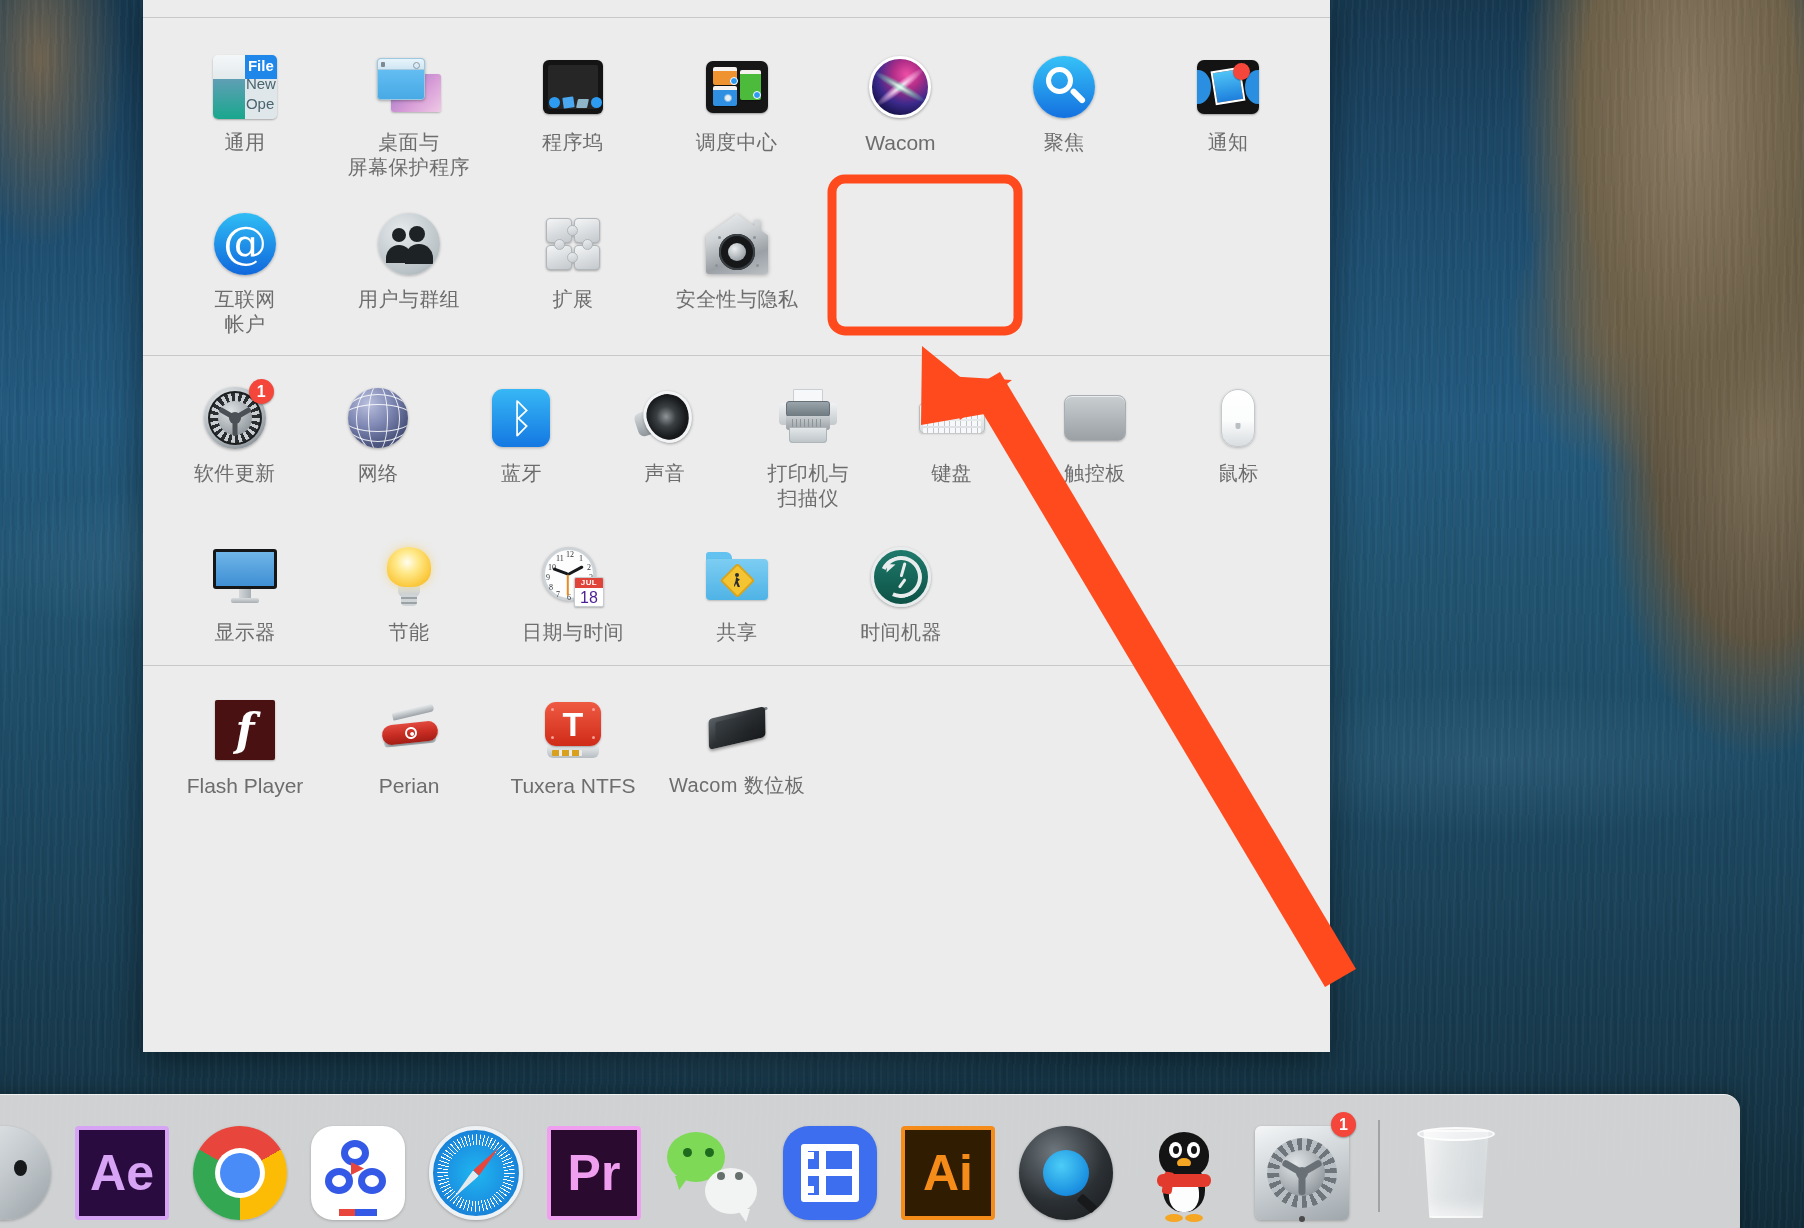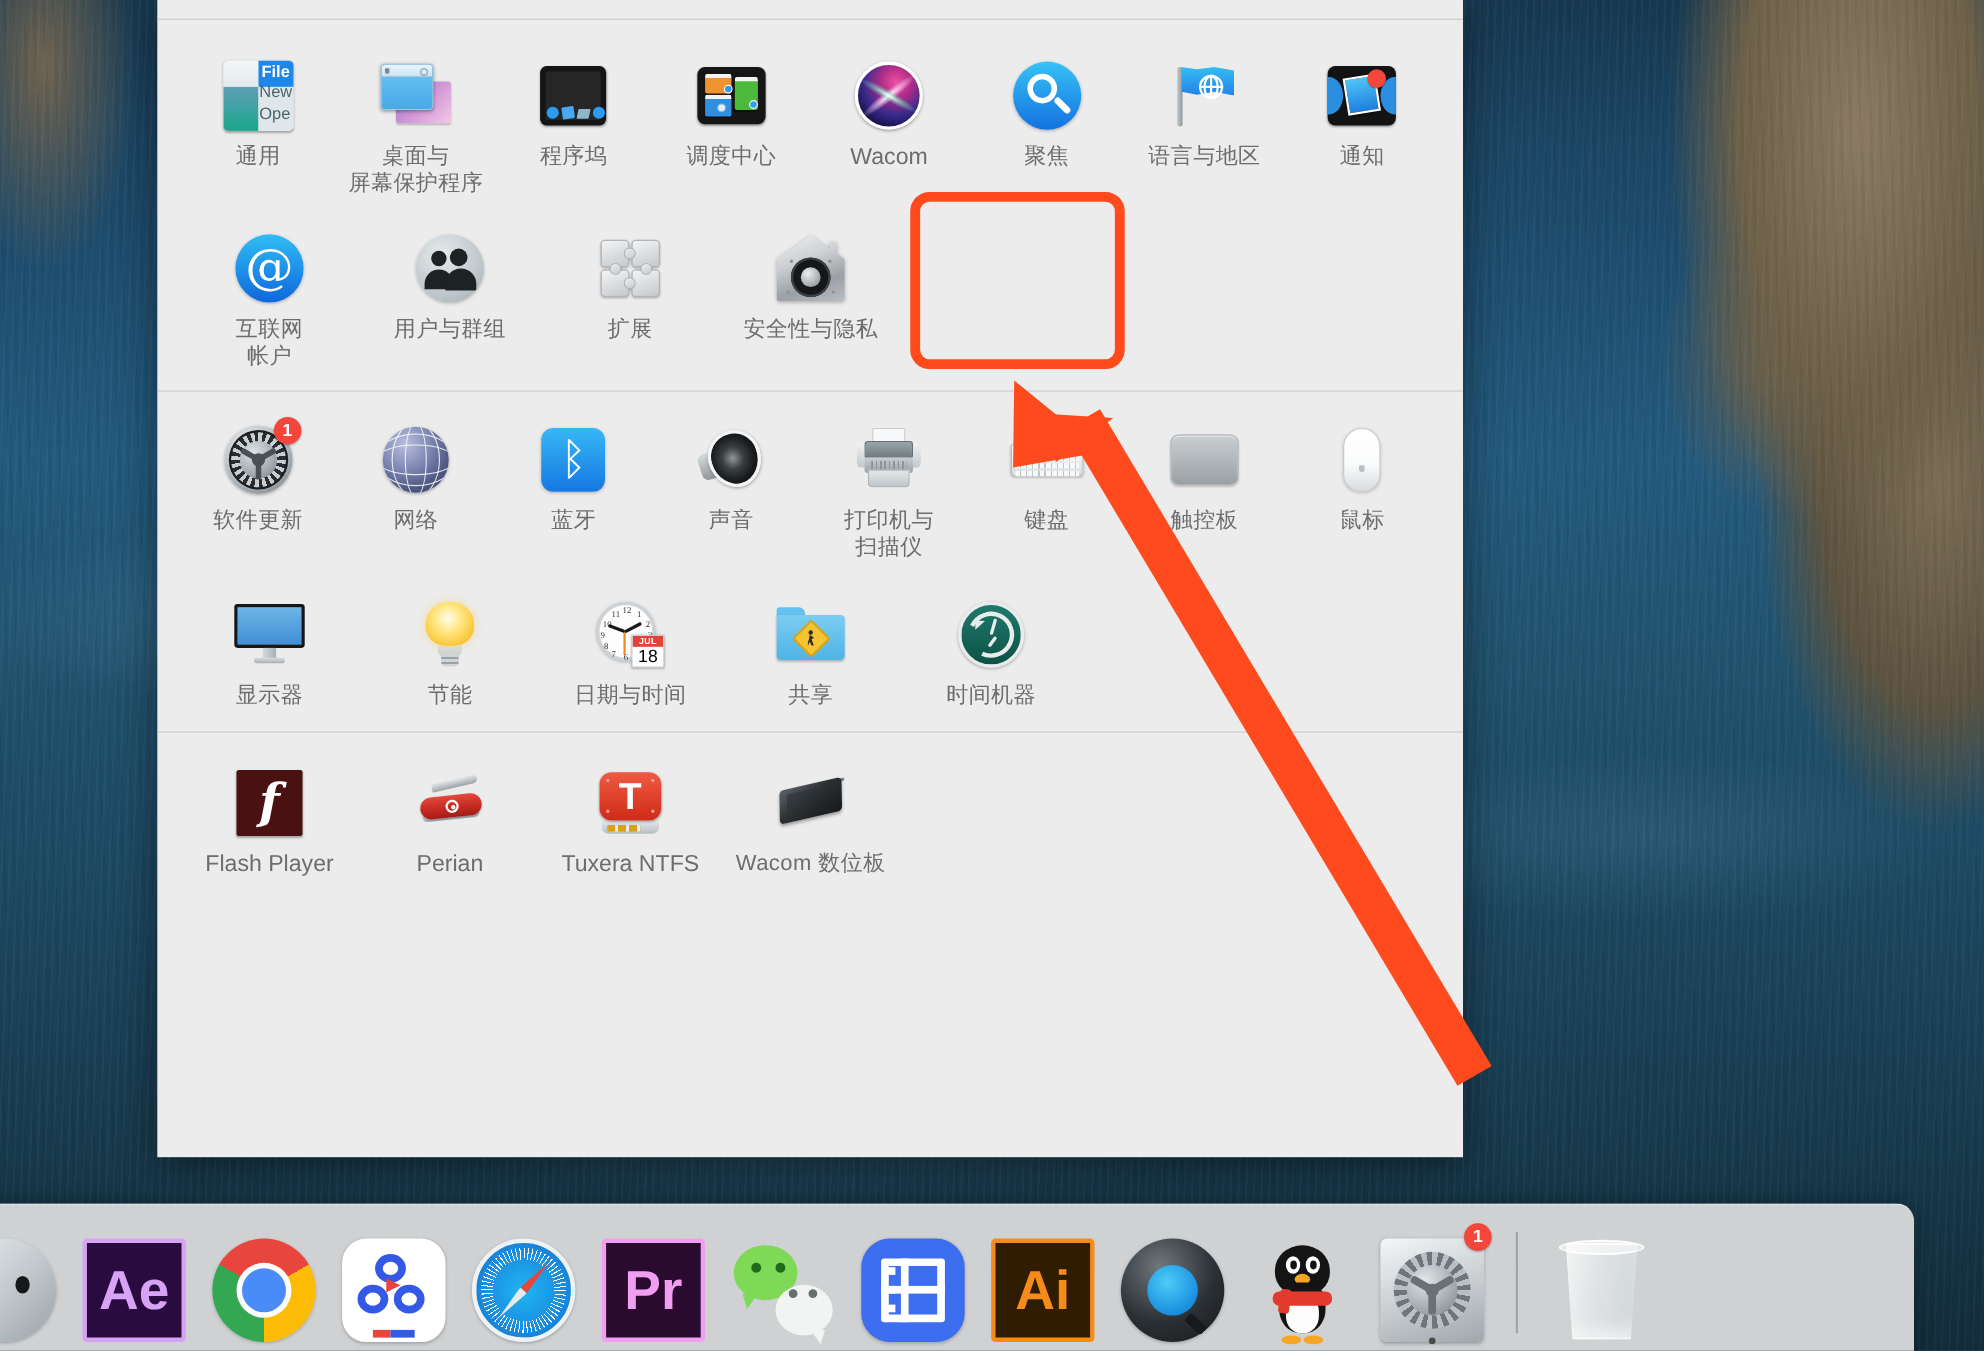--- a/index.html
+++ b/index.html
@@ -307,21 +307,21 @@
   .ic-dt{width:62px;height:60px;position:relative;}
   .ic-dt .clk{position:absolute;left:0;top:0;width:54px;height:54px;border-radius:50%;background:#fdfdfd;
     border:3px solid #ccd2d6;box-shadow:0 1px 3px rgba(0,0,0,.25);}
   .ic-dt .num{position:absolute;font-size:8px;color:#2f3336;font-family:"Liberation Serif",serif;}
   .ic-dt .hh{position:absolute;left:26px;top:26px;width:17px;height:2.6px;background:#16181a;border-radius:2px;transform-origin:left center;transform:rotate(-28deg);}
   .ic-dt .mh{position:absolute;left:26px;top:26px;width:16px;height:2.6px;background:#16181a;border-radius:2px;transform-origin:left center;transform:rotate(200deg);}
   .ic-dt .sh{position:absolute;left:26px;top:26px;width:22px;height:1.6px;background:#e98b20;border-radius:2px;transform-origin:left center;transform:rotate(90deg);}
   .ic-dt .cal{position:absolute;right:0;bottom:0;width:30px;height:30px;background:#fff;border:1px solid #c6ccd0;border-radius:2px;
     box-shadow:0 1px 2px rgba(0,0,0,.25);overflow:hidden;}
   .ic-dt .cal .m{height:10px;background:#e04338;color:#fff;font-size:8px;line-height:10px;text-align:center;font-weight:700;letter-spacing:.4px;}
-  .ic-dt .cal .d{font-size:16px;line-height:20px;text-align:center;color:#000000;}
+  .ic-dt .cal .d{font-size:16px;line-height:20px;text-align:center;color:#4c1d95;}
 
   
   .ic-shr{width:62px;height:50px;position:relative;}
   .ic-shr .tab{position:absolute;left:0;top:0;width:26px;height:9px;border-radius:3px 6px 0 0;background:#63c2ef;}
   .ic-shr .body{position:absolute;left:0;top:7px;width:62px;height:41px;border-radius:2px 4px 4px 4px;
     background:linear-gradient(180deg,#7ccdf2,#4fb3e6);box-shadow:0 1px 2px rgba(0,0,0,.22);}
   .ic-shr .sign{position:absolute;left:19px;top:16px;width:25px;height:25px;background:#f5c432;border:2px solid #d9a41c;
     transform:rotate(45deg);border-radius:3px;}
   .ic-shr .ped{position:absolute;left:28px;top:21px;width:7px;height:14px;}
   .ic-shr .ped .hd2{position:absolute;left:1px;top:0;width:4px;height:4px;border-radius:50%;background:#2a2d30;}
@@ -577,31 +577,20 @@
       <div class="pane">
         <div class="icon-wrap">
           <div class="ic-spot">
               <div class="glass"></div>
               <div class="handle"></div>
             </div>
         </div>
         <div class="label">聚焦</div>
       </div>
 
-      <div class="pane">
-        <div class="icon-wrap">
-          <div class="ic-flag">
-              <div class="pole"></div>
-              <div class="cloth"></div>
-            <div class="globe"></div>
-              <div class="gl2"></div>
-            </div>
-        </div>
-        <div class="label">语言与地区</div>
-      </div>
 
       <div class="pane">
         <div class="icon-wrap">
           <div class="ic-notif">
               <div class="l"></div>
               <div class="r"></div>
               <div class="card"></div>
               <div class="bdg"></div>
             </div>
         </div>

